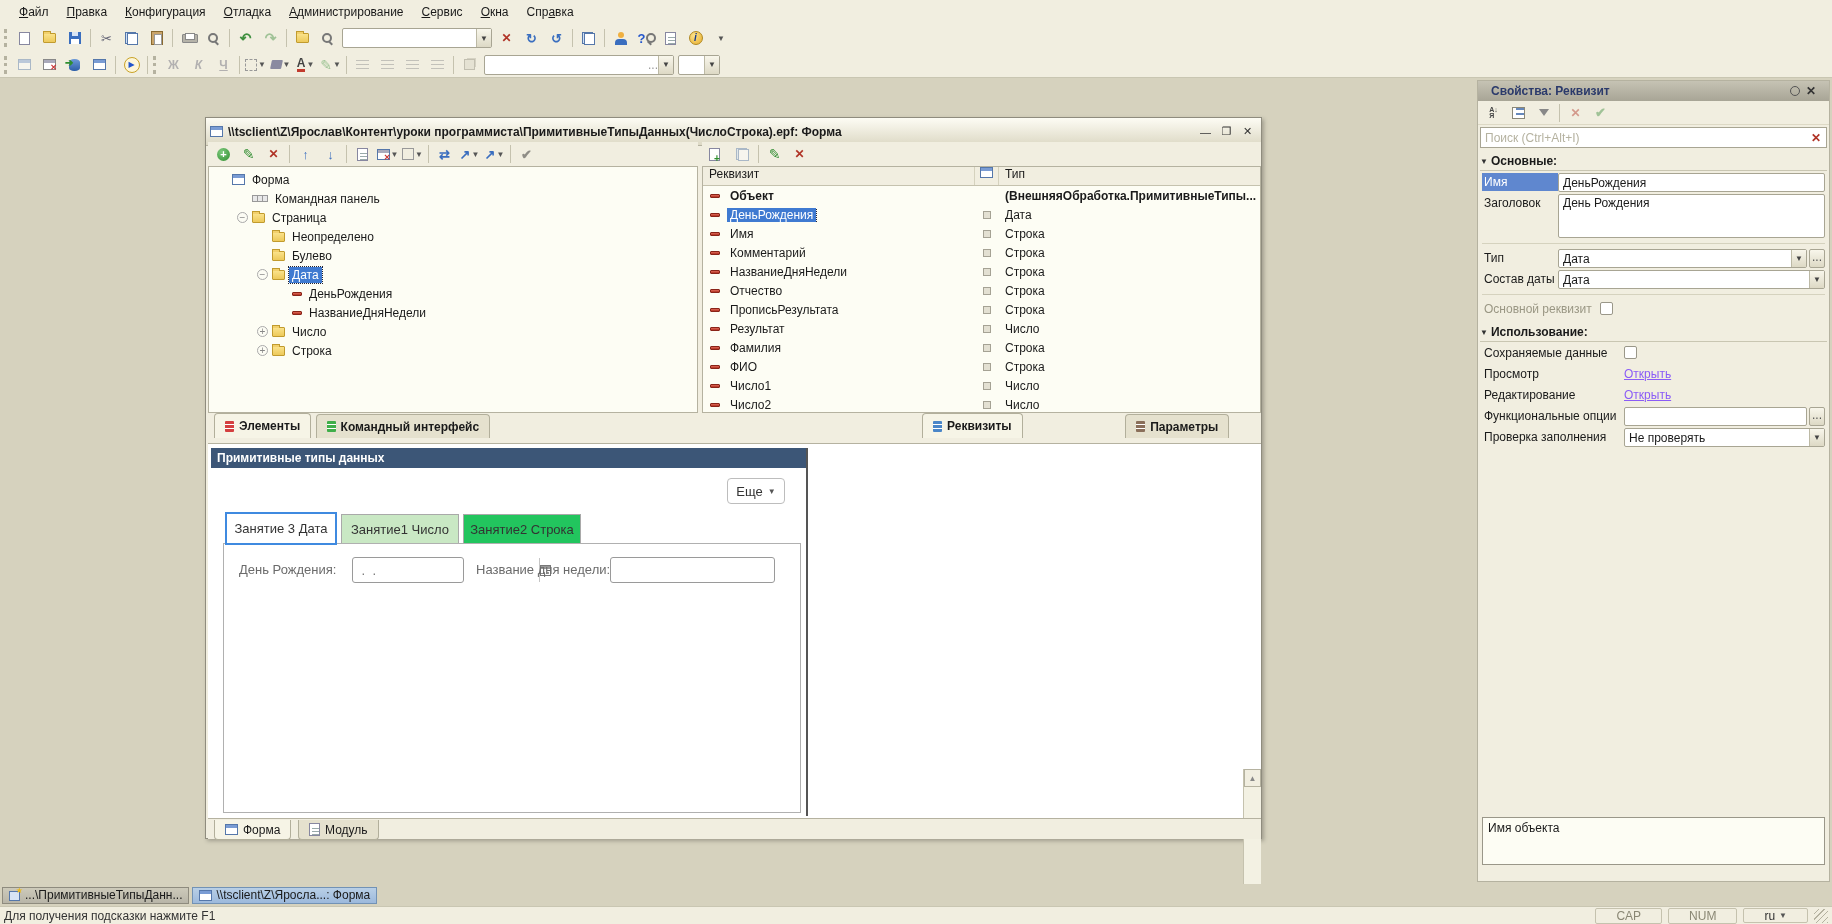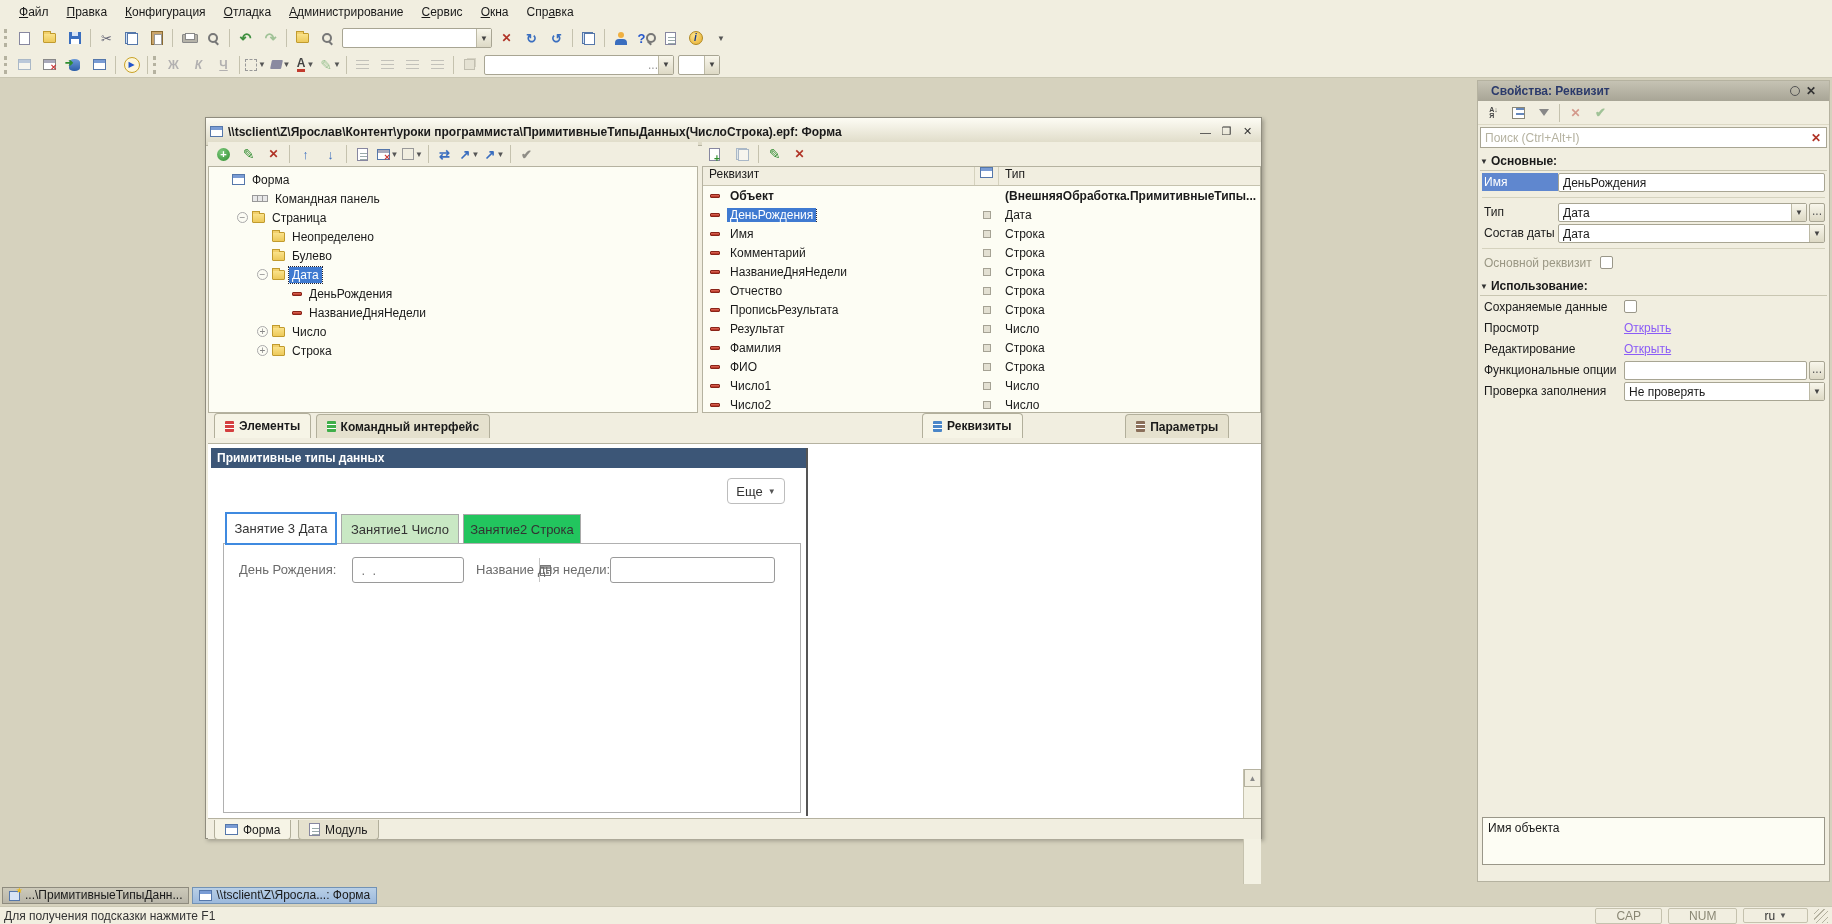--- a/index.html
+++ b/index.html
@@ -736,20 +736,26 @@
         <div class="sec-head">
           <span class="sec-arrow">▼</span>
           <span>Основные:</span>
         </div>
         <div class="prop-row">
           <span class="prop-label hl" style="width: 76px;">Имя</span>
           <span class="prop-ctrl">
             <span class="p-input">ДеньРождения</span>
           </span>
         </div>
+        <div class="prop-row">
+          <span class="prop-label" style="width: 76px;">Заголовок</span>
+          <span class="prop-ctrl">
+            <span class="p-textarea">День Рождения</span>
+          </span>
+        </div>
         <div class="p-div"></div>
         <div class="prop-row">
           <span class="prop-label" style="width: 76px;">Тип</span>
           <span class="prop-ctrl">
             <span class="p-combo">
               <span class="val">Дата</span>
               <span class="combo-btn">▼</span>
             </span>
             <span class="p-ell">...</span>
           </span>

